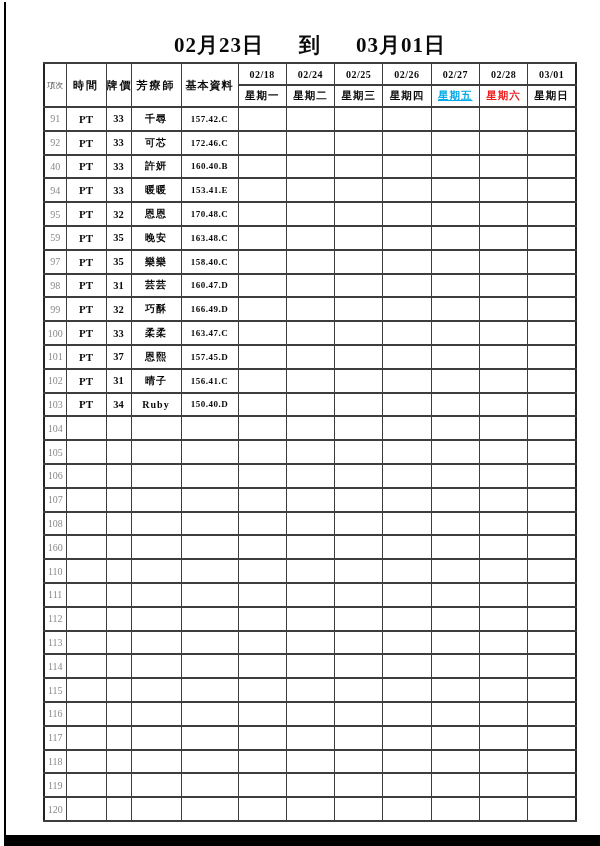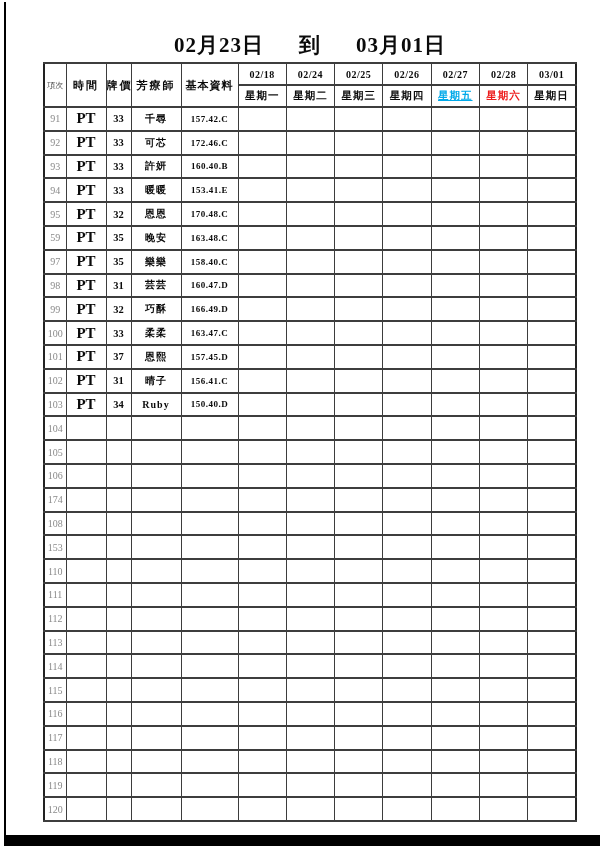--- a/index.html
+++ b/index.html
@@ -38,21 +38,21 @@
   col.c-name  { width:50px; }
   col.c-info  { width:57px; }
 
   th.h-idx   { font-size:8px;  font-weight:normal; color:#444; letter-spacing:0; }
   th.h-std   { font-size:11px; letter-spacing:2px;margin-left:22px; }
   th.h-info  { font-size:11px; letter-spacing:1px; }
   th.date-th    { font-size:10px; letter-spacing:0.5px; }
   th.weekday-th { font-size:10.5px; letter-spacing:1px; }
 
   td.cell-idx   { font-size:10px; font-weight:normal; color:#8a8a8a; }
-  td.cell-time  { font-size:15px; }
+  td.cell-time  { font-size:11px; }
   td.cell-price { font-size:10.5px; }
   td.cell-name  { font-size:10px; letter-spacing:1px; }
   td.cell-info  { font-size:9px; letter-spacing:0.5px; }
   td.cell-day   { font-size:10px; }
 </style>
 </head>
 <body>
 
 <div class="page">
 
@@ -128,21 +128,21 @@
           <td class="cell-info">172.46.C</td>
           <td class="cell-day"></td>
           <td class="cell-day"></td>
           <td class="cell-day"></td>
           <td class="cell-day"></td>
           <td class="cell-day"></td>
           <td class="cell-day"></td>
           <td class="cell-day"></td>
         </tr>
         <tr>
-          <td class="cell-idx">93</td>
+          <td class="cell-idx">40</td>
           <td class="cell-time">PT</td>
           <td class="cell-price">33</td>
           <td class="cell-name">許妍</td>
           <td class="cell-info">160.40.B</td>
           <td class="cell-day"></td>
           <td class="cell-day"></td>
           <td class="cell-day"></td>
           <td class="cell-day"></td>
           <td class="cell-day"></td>
           <td class="cell-day"></td>
@@ -324,21 +324,21 @@
           <td class="cell-info"></td>
           <td class="cell-day"></td>
           <td class="cell-day"></td>
           <td class="cell-day"></td>
           <td class="cell-day"></td>
           <td class="cell-day"></td>
           <td class="cell-day"></td>
           <td class="cell-day"></td>
         </tr>
         <tr>
-          <td class="cell-idx">174</td>
+          <td class="cell-idx">107</td>
           <td class="cell-time"></td>
           <td class="cell-price"></td>
           <td class="cell-name"></td>
           <td class="cell-info"></td>
           <td class="cell-day"></td>
           <td class="cell-day"></td>
           <td class="cell-day"></td>
           <td class="cell-day"></td>
           <td class="cell-day"></td>
           <td class="cell-day"></td>
@@ -352,21 +352,21 @@
           <td class="cell-info"></td>
           <td class="cell-day"></td>
           <td class="cell-day"></td>
           <td class="cell-day"></td>
           <td class="cell-day"></td>
           <td class="cell-day"></td>
           <td class="cell-day"></td>
           <td class="cell-day"></td>
         </tr>
         <tr>
-          <td class="cell-idx">153</td>
+          <td class="cell-idx">160</td>
           <td class="cell-time"></td>
           <td class="cell-price"></td>
           <td class="cell-name"></td>
           <td class="cell-info"></td>
           <td class="cell-day"></td>
           <td class="cell-day"></td>
           <td class="cell-day"></td>
           <td class="cell-day"></td>
           <td class="cell-day"></td>
           <td class="cell-day"></td>

